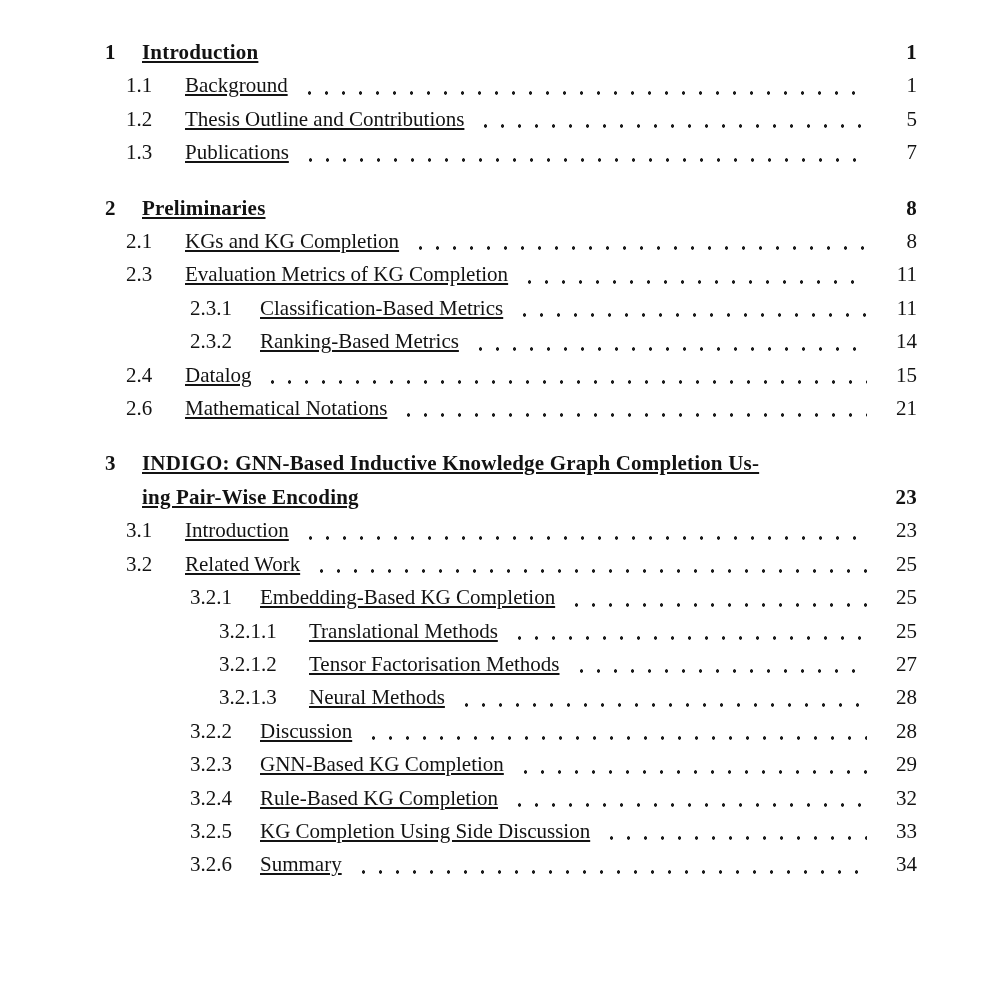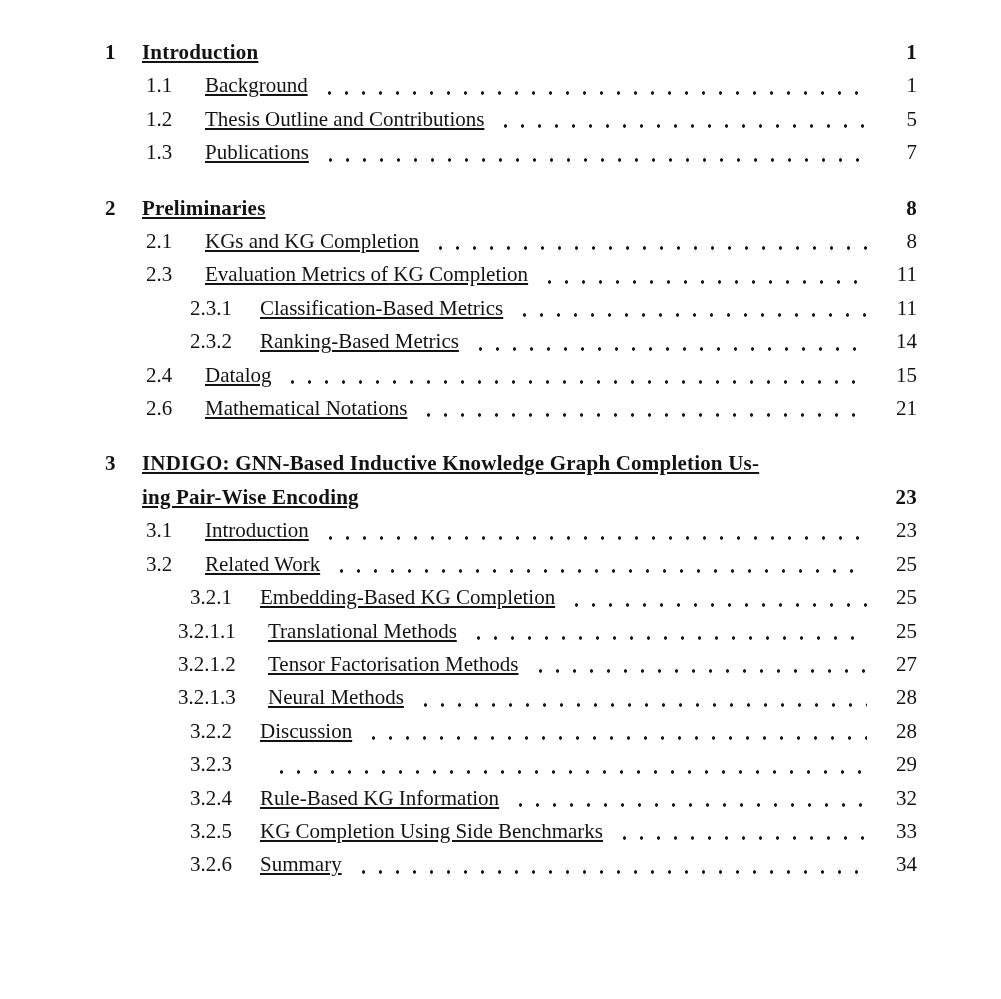--- a/index.html
+++ b/index.html
@@ -28,23 +28,23 @@
     display: flex;
     align-items: stretch;
     font-size: 21px;
     line-height: 33.4px;
     white-space: nowrap;
   }
   .row.gap { margin-top: 22px; }
   .row.chapter { font-weight: bold; letter-spacing: 0.2px; }
   .num   { flex: none; }
   .chapter .num        { margin-left: 0;     width: 37px; }
-  .section .num        { margin-left: 41px;  width: 59px; }
+  .section .num        { margin-left: 21px;  width: 59px; }
   .subsection .num     { margin-left: 85px;  width: 70px; }
-  .subsubsection .num  { margin-left: 73px; width: 90px; }
+  .subsubsection .num  { margin-left: 114px; width: 90px; }
   .title { flex: none; text-decoration: underline; }
   .leader { flex: 1 1 auto; min-width: 10px; margin: 0 4px 0 10px; }
   .leader.dots {
     background-image: radial-gradient(circle, #1c1c1c 1.45px, rgba(0,0,0,0) 1.95px);
     background-size: 17px 4px;
     background-repeat: repeat-x;
     background-position: left 3px bottom 8px;
   }
   .pagecol { flex: none; width: 46px; text-align: right; }
 </style>
@@ -168,32 +168,33 @@
         <span class="pagecol">28</span>
       </div>
       <div class="row subsection">
         <span class="num">3.2.2</span>
         <span class="title">Discussion</span>
         <span class="leader dots"></span>
         <span class="pagecol">28</span>
       </div>
       <div class="row subsection">
         <span class="num">3.2.3</span>
+        <span class="title">GNN-Based KG Completion</span>
         <span class="leader dots"></span>
         <span class="pagecol">29</span>
       </div>
       <div class="row subsection">
         <span class="num">3.2.4</span>
-        <span class="title">Rule-Based KG Information</span>
+        <span class="title">Rule-Based KG Completion</span>
         <span class="leader dots"></span>
         <span class="pagecol">32</span>
       </div>
       <div class="row subsection">
         <span class="num">3.2.5</span>
-        <span class="title">KG Completion Using Side Benchmarks</span>
+        <span class="title">KG Completion Using Side Discussion</span>
         <span class="leader dots"></span>
         <span class="pagecol">33</span>
       </div>
       <div class="row subsection">
         <span class="num">3.2.6</span>
         <span class="title">Summary</span>
         <span class="leader dots"></span>
         <span class="pagecol">34</span>
       </div>
     </div>

